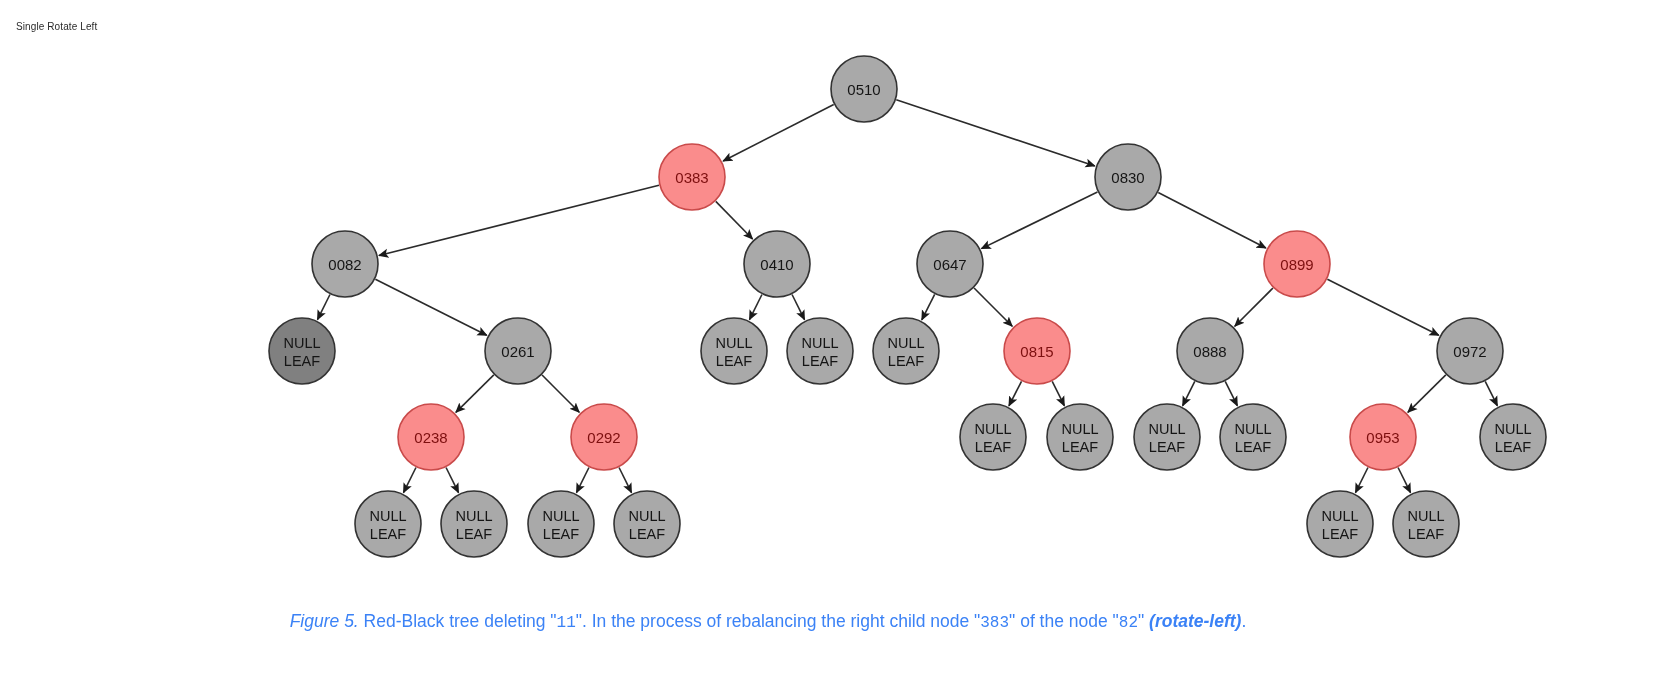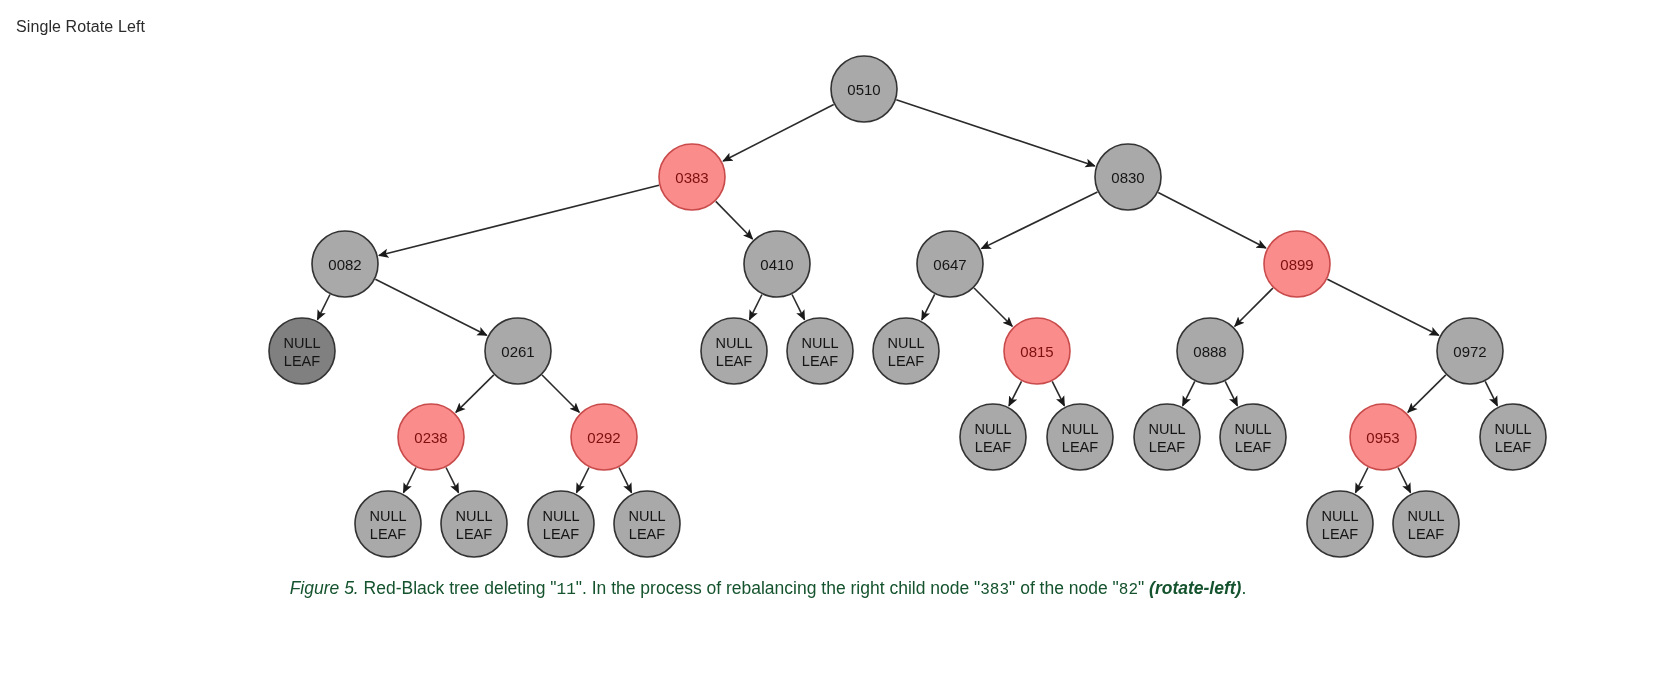--- a/index.html
+++ b/index.html
@@ -13,42 +13,42 @@
     height: 690px;
     position: relative;
     overflow: hidden;
     font-family: "Liberation Sans", sans-serif;
     color: #1a1a1a;
   }
   #page-title {
     position: absolute;
     left: 16px;
     top: 19px;
-    font-size: 16px;
+    font-size: 10px;
     line-height: 16px;
     color: #2b2b2b;
     letter-spacing: 0.1px;
     white-space: nowrap;
   }
   #tree-canvas {
     position: absolute;
     left: 0;
     top: 0;
     width: 1656px;
     height: 600px;
   }
   #figure-caption {
     position: absolute;
     left: 0;
-    top: 576px;
+    top: 609px;
     width: 1536px;
     text-align: center;
     font-size: 17.5px;
     line-height: 24px;
-    color: #14532d;
+    color: #3b82f6;
     white-space: nowrap;
   }
   #figure-caption .fig-num {
     font-style: italic;
   }
   #figure-caption .mono {
     font-family: "Liberation Mono", "DejaVu Sans Mono", monospace;
     font-size: 16px;
   }
   #figure-caption .rot {

